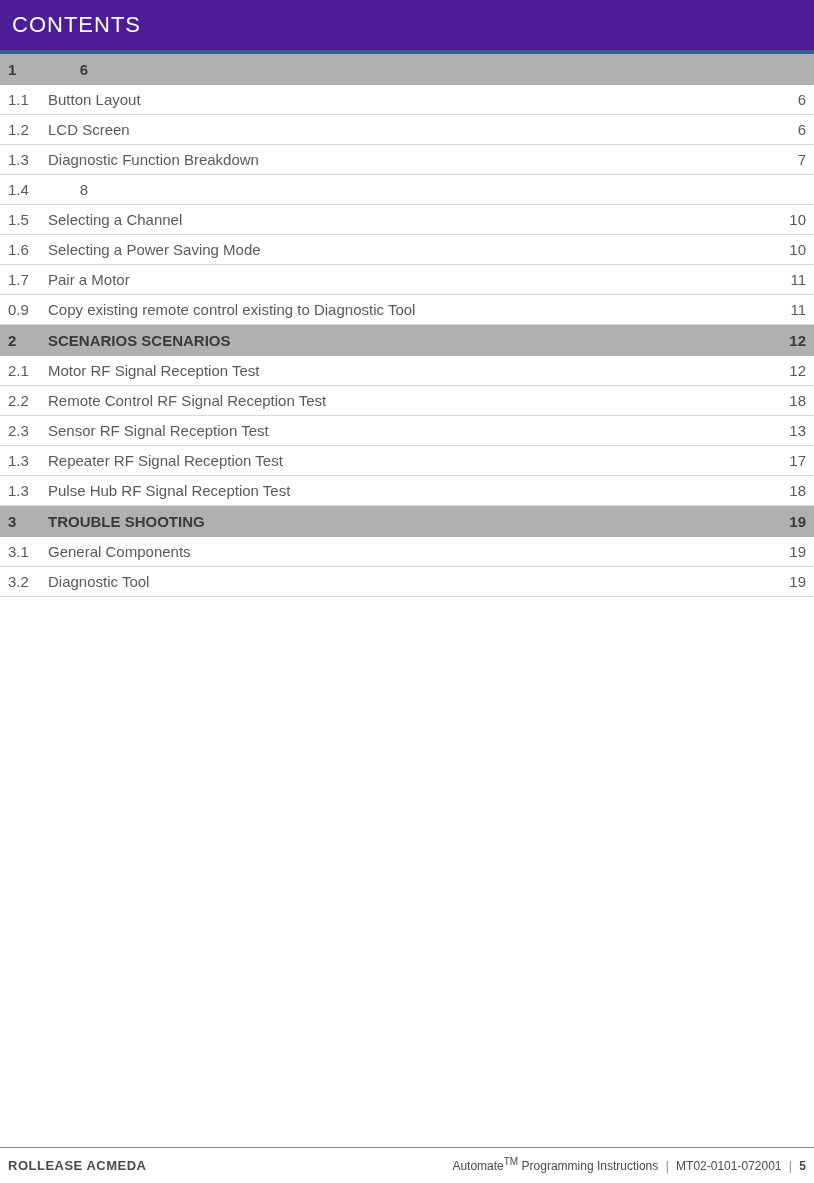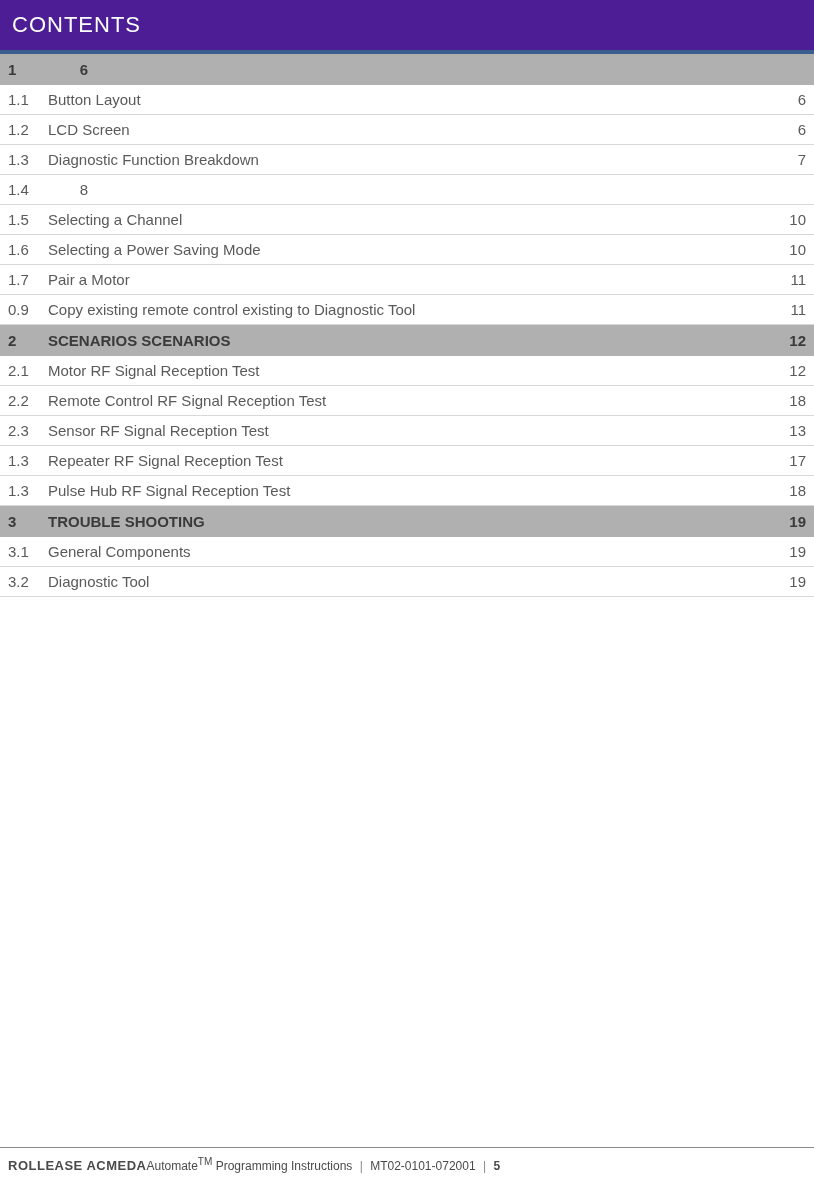--- a/index.html
+++ b/index.html
@@ -63,20 +63,21 @@
       text-align: right;
     }
     .footer {
       position: absolute;
       bottom: 0;
       left: 0;
       right: 0;
       border-top: 1px solid #888;
       padding: 8px 8px 10px 8px;
       display: flex;
+      justify-content: space-between;
       align-items: baseline;
       font-size: 12px;
       color: #4a4a4a;
       margin-top: 8px;
     }
     .footer .brand {
       font-weight: bold;
       letter-spacing: 0.5px;
       font-size: 13px;
     }

